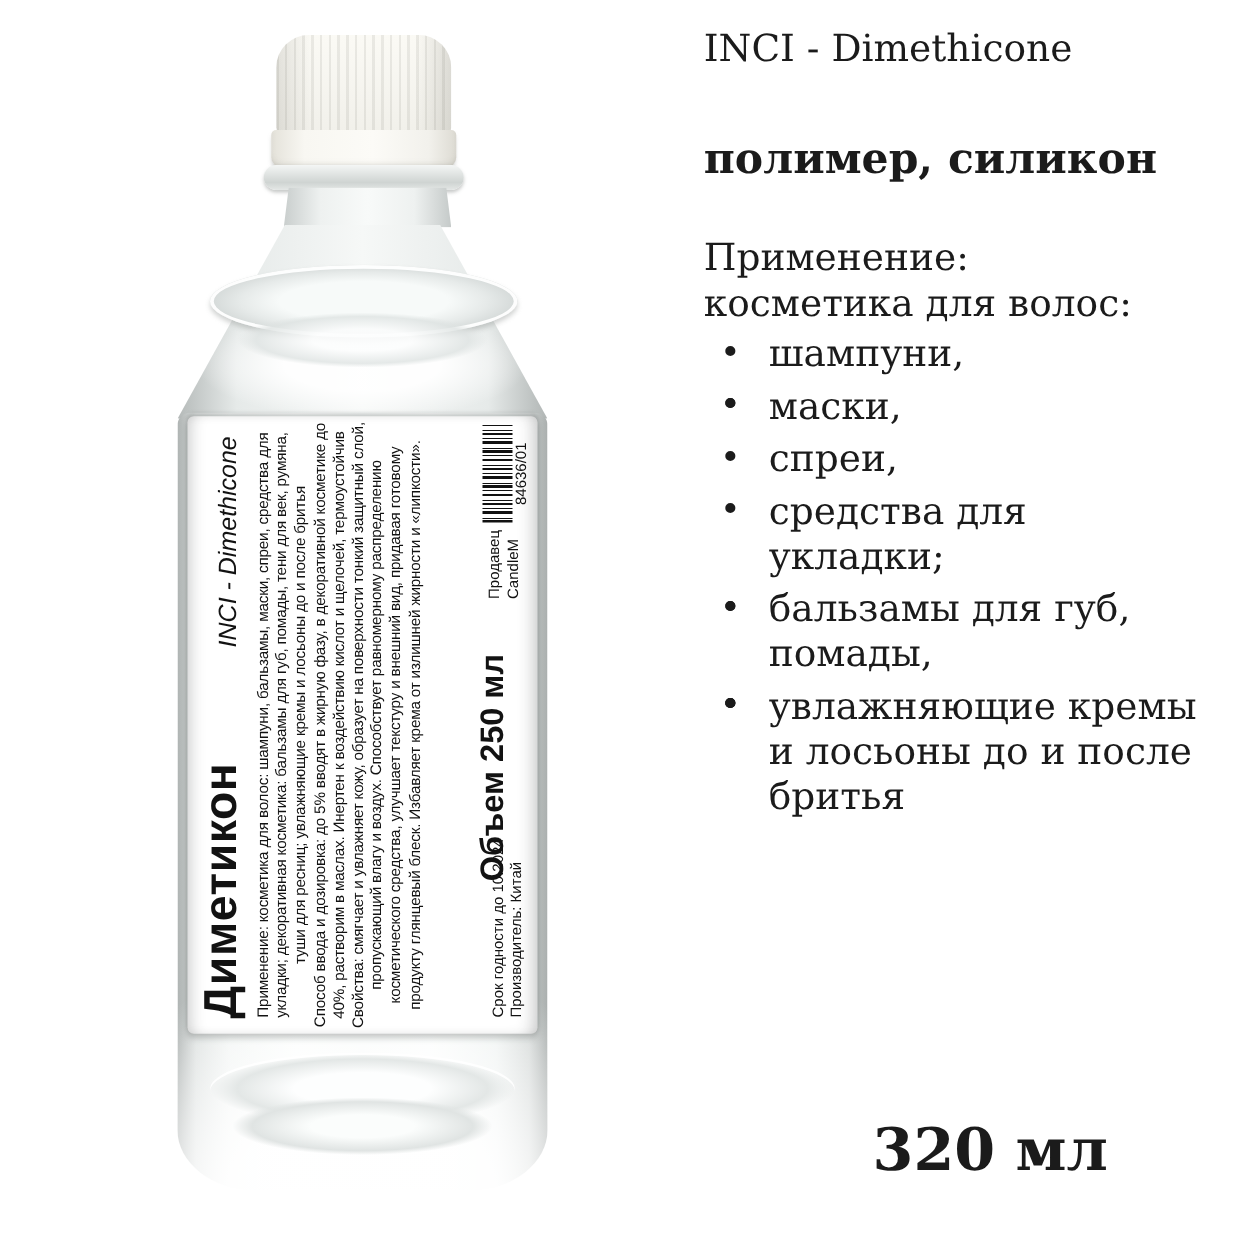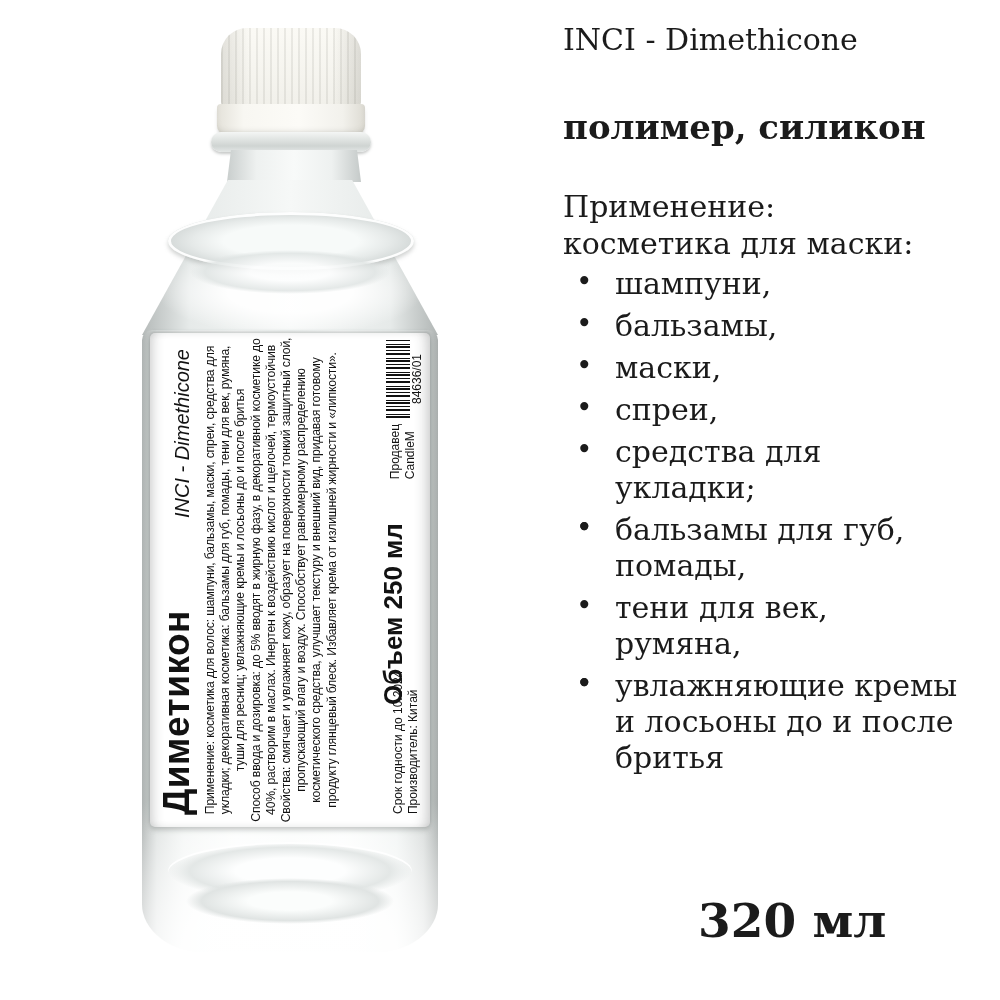--- a/index.html
+++ b/index.html
@@ -135,29 +135,29 @@
             </div>
           </div>
         </div>
       </div>
     </div>
   </div>
 
   <div class="info">
     <div class="inci-name">INCI - Dimethicone</div>
     <div class="category">полимер, силикон</div>
-    <div class="app-head">Применение: косметика для маски:</div>
+    <div class="app-head">Применение: косметика для волос:</div>
     <div class="bullets">
         <div class="bullet-item"><span class="marker">•</span><span>шампуни,</span></div>
-        <div class="bullet-item"><span class="marker">•</span><span>бальзамы,</span></div>
+        <div class="bullet-item"><span class="marker">•</span></div>
         <div class="bullet-item"><span class="marker">•</span><span>маски,</span></div>
         <div class="bullet-item"><span class="marker">•</span><span>спреи,</span></div>
         <div class="bullet-item"><span class="marker">•</span><span>средства для укладки;</span></div>
         <div class="bullet-item"><span class="marker">•</span></div>
         <div class="bullet-item"><span class="marker">•</span><span>бальзамы для губ, помады,</span></div>
-        <div class="bullet-item"><span class="marker">•</span><span>тени для век, румяна,</span></div>
+        <div class="bullet-item"><span class="marker">•</span></div>
         <div class="bullet-item"><span class="marker">•</span></div>
         <div class="bullet-item"><span class="marker">•</span><span>увлажняющие кремы и лосьоны до и после бритья</span></div>
       </div>
     <div class="volume-callout">320 мл</div>
   </div>
 
 </div>
 
 </body></html>

